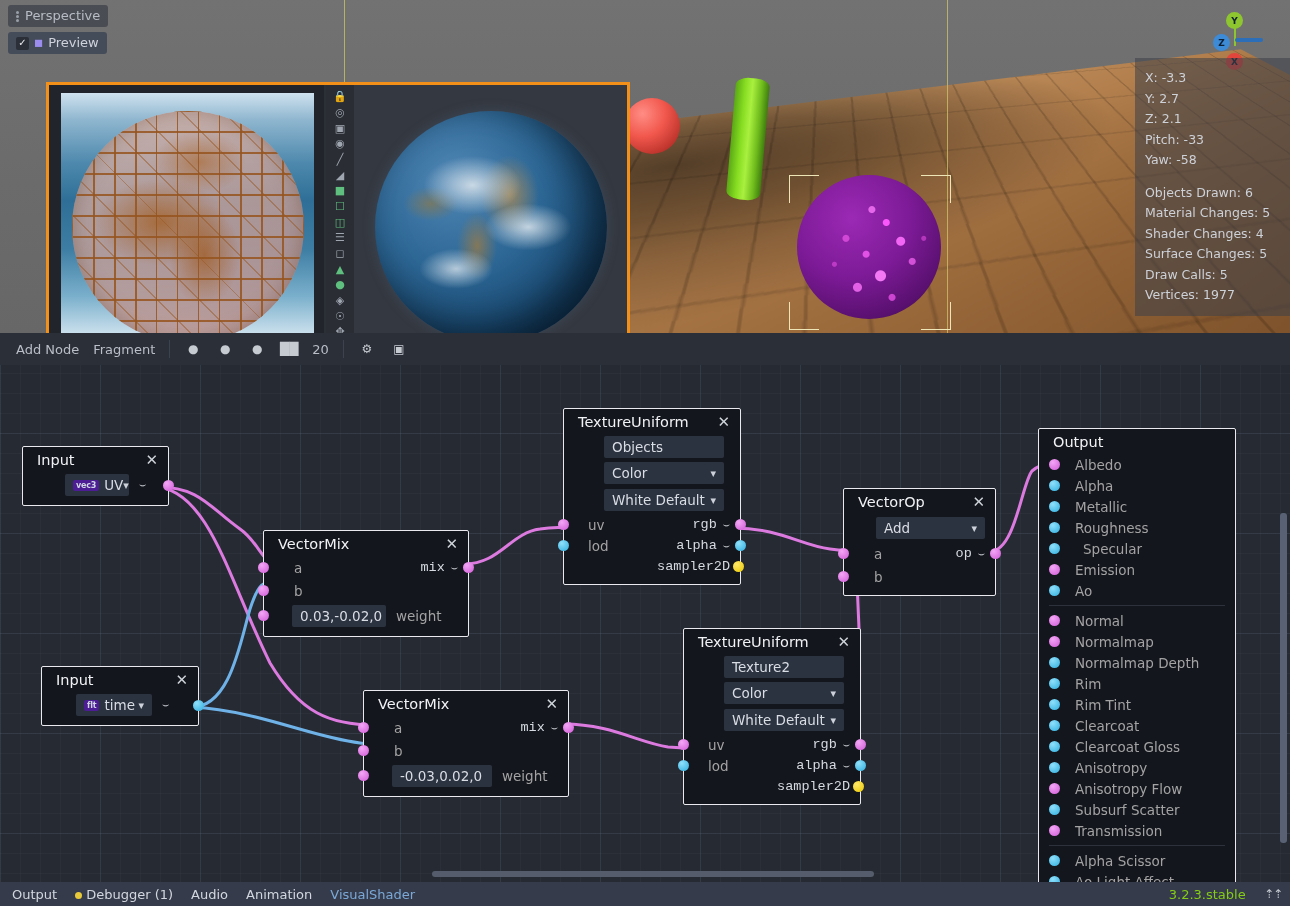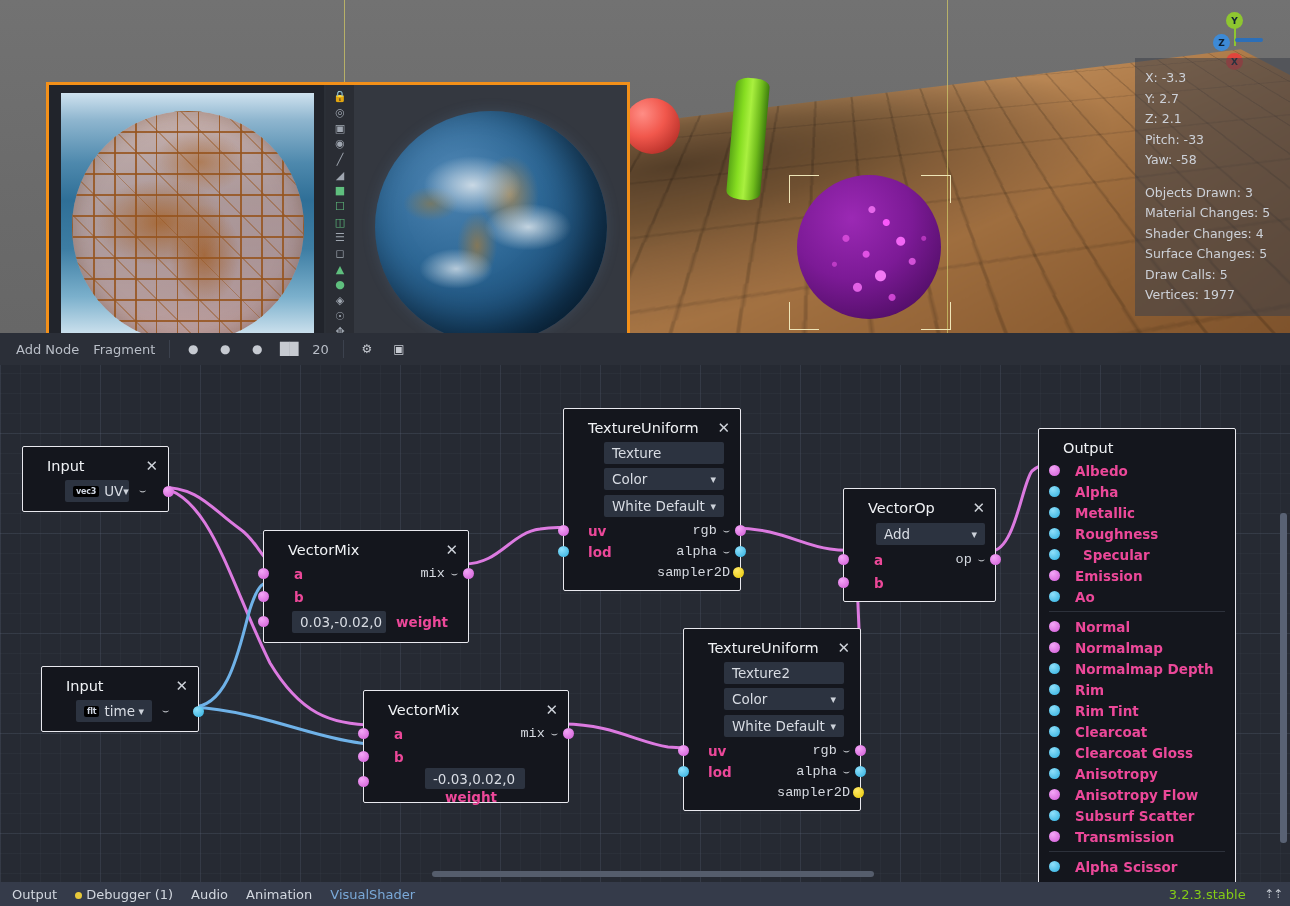--- a/index.html
+++ b/index.html
@@ -215,30 +215,30 @@
   .node {
     position: absolute;
     background: #14161d;
     border: 1px solid #e9e9ef;
     border-radius: 2px;
     color: #dfe2e8;
     font-size: 13.5px;
   }
   .node-title {
     display:flex; align-items:center; justify-content:space-between;
-    padding: 5px 8px 4px 24px;
-    font-size: 14.5px; color: #f0f2f5; margin-top: 6px;
+    padding: 5px 8px 4px 14px;
+    font-size: 14.5px; color: #f0f2f5;
   }
   .node-close { color:#cfd3da; font-size: 15px; line-height: 14px; padding: 0 2px; }
   .node-body { padding: 0 0 7px 0; }
   .row {
     display:flex; align-items:center; position: relative;
     height: 21px; padding: 0 10px;
   }
-  .row .lbl-left { color:#ec4899;font-weight:bold; }
+  .row .lbl-left { color:#a3a3a3; }
   .row .lbl-right { margin-left:auto; color:#d6dae1;font-family:Liberation Mono, monospace; }
   .port {
     position:absolute; width: 11px; height: 11px; border-radius: 50%;
   }
   .port.in { left: -6px; }
   .port.out { right: -6px; }
   .p-vec { background: radial-gradient(circle at 35% 30%, #f3a6f6, #d05ad6); }
   .p-flt { background: radial-gradient(circle at 35% 30%, #8fe0fb, #2eaede); }
   .p-smp { background: radial-gradient(circle at 35% 30%, #ffe86a, #e8c800); }
   .caret { color:#e8ebf0; font-size: 11px; margin-left: 6px; line-height: 8px; }
@@ -248,21 +248,21 @@
     display:flex; align-items:center;
   }
   .select {
     background: #2c3340; color:#d9dde4; border-radius:2px;
     padding: 3px 8px; font-size: 13.5px; min-height: 21px;
     display:flex; align-items:center; justify-content:space-between;
   }
   .select .dn { font-size: 11px; color: #cdd2da; }
   .typebadge {
     display:inline-flex; align-items:center; justify-content:center;
-    background: #000000; color:#cfd6e2; font-size: 8px; font-weight: bold;
+    background: #4c1d95; color:#cfd6e2; font-size: 8px; font-weight: bold;
     border-radius:2px; padding: 1px 3px; margin-right: 5px; letter-spacing: -0.2px;
   }
 
   
   #node-output { width: 198px; }
   #node-output .row { height: 21px; }
   #node-output .divider { height: 1px; background: #2d313b; margin: 4px 10px 4px 10px; }
 
   
   #graph-hscroll {
@@ -309,20 +309,36 @@
       <i style="left:0;top:0;width:30px;height:1px"></i>
       <i style="left:0;top:0;width:1px;height:28px"></i>
       <i style="right:0;top:0;width:30px;height:1px"></i>
       <i style="right:0;top:0;width:1px;height:28px"></i>
       <i style="left:0;bottom:0;width:30px;height:1px"></i>
       <i style="left:0;bottom:0;width:1px;height:28px"></i>
       <i style="right:0;bottom:0;width:30px;height:1px"></i>
       <i style="right:0;bottom:0;width:1px;height:28px"></i>
     </div>
 
+    <div id="vp-menus">
+      <div class="vp-menu">
+        <span class="dots-icon">
+            <b></b>
+            <b></b>
+            <b></b>
+          </span>
+        <span>Perspective</span>
+      </div>
+      <br>
+      <div class="vp-menu second">
+        <span class="chk-icon">✓</span>
+        <span class="pv-icon">◼</span>
+        <span>Preview</span>
+      </div>
+    </div>
 
     <div id="vp-gizmo">
       <div class="ax-line" style="left:30px;top:18px;width:2px;height:22px;background:#8ec630;"></div>
       <div class="ax-line" style="left:31px;top:32px;width:28px;height:4px;background:#2c6fb8;border-radius:2px;"></div>
       <div class="ax-dot" style="left:22px;top:6px;background:#8ec630;">
           <span>Y</span>
         </div>
       <div class="ax-dot" style="left:9px;top:28px;background:#3d8ad6;">
           <span>Z</span>
         </div>
@@ -331,21 +347,21 @@
         </div>
     </div>
 
     <div id="vp-stats">
       <div>X: -3.3</div>
       <div>Y: 2.7</div>
       <div>Z: 2.1</div>
       <div>Pitch: -33</div>
       <div>Yaw: -58</div>
       <div class="gap"></div>
-      <div>Objects Drawn: 3</div>
+      <div>Objects Drawn: 6</div>
       <div>Material Changes: 5</div>
       <div>Shader Changes: 4</div>
       <div>Surface Changes: 5</div>
       <div>Draw Calls: 5</div>
       <div>Vertices: 1977</div>
     </div>
   </div>
 
   <div id="preview-panel">
     <div id="preview-left">
@@ -488,36 +504,36 @@
           <span class="port in p-vec" style="top:6px;"></span>
           <span class="lbl-left" style="margin-left:20px;">a</span>
           <span class="lbl-right">mix</span>
           <span class="caret">⌣</span>
           <span class="port out p-vec" style="top:6px;"></span>
         </div>
         <div class="row" style="height:23px;">
           <span class="port in p-vec" style="top:6px;"></span>
           <span class="lbl-left" style="margin-left:20px;">b</span>
         </div>
-        <div class="row" style="height:27px;flex-direction:column;">
+        <div class="row" style="height:27px;">
           <span class="port in p-vec" style="top:8px;"></span>
           <div class="field" style="width:100px; margin-left:18px;">-0.03,0.02,0</div>
           <span class="lbl-left" style="margin-left:10px;">weight</span>
         </div>
       </div>
     </div>
 
     <div class="node" id="node-texuniform-1" style="left:563px; top:75px; width:178px;">
       <div class="node-title">
         <span>TextureUniform</span>
         <span class="node-close">✕</span>
       </div>
       <div class="node-body">
         <div class="row" style="height:26px;">
-          <div class="field" style="width:120px; margin-left:30px;">Texture</div>
+          <div class="field" style="width:120px; margin-left:30px;">Objects</div>
         </div>
         <div class="row" style="height:26px;">
           <div class="select" style="width:120px; margin-left:30px;">
             <span>Color</span>
             <span class="dn">▾</span>
           </div>
         </div>
         <div class="row" style="height:28px;">
           <div class="select" style="width:120px; margin-left:30px;">
             <span>White Default</span>

